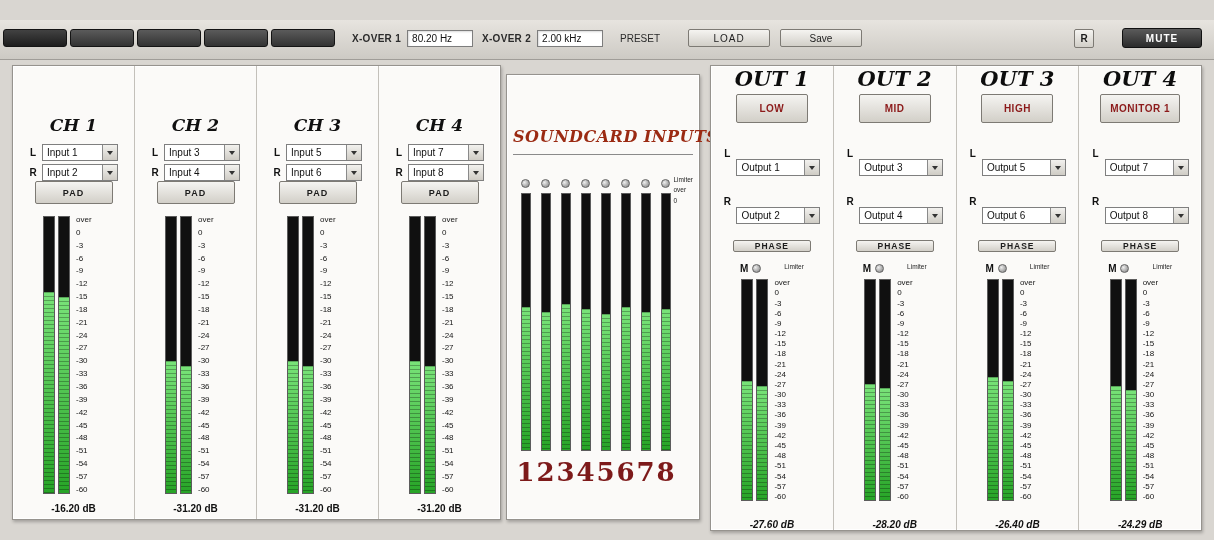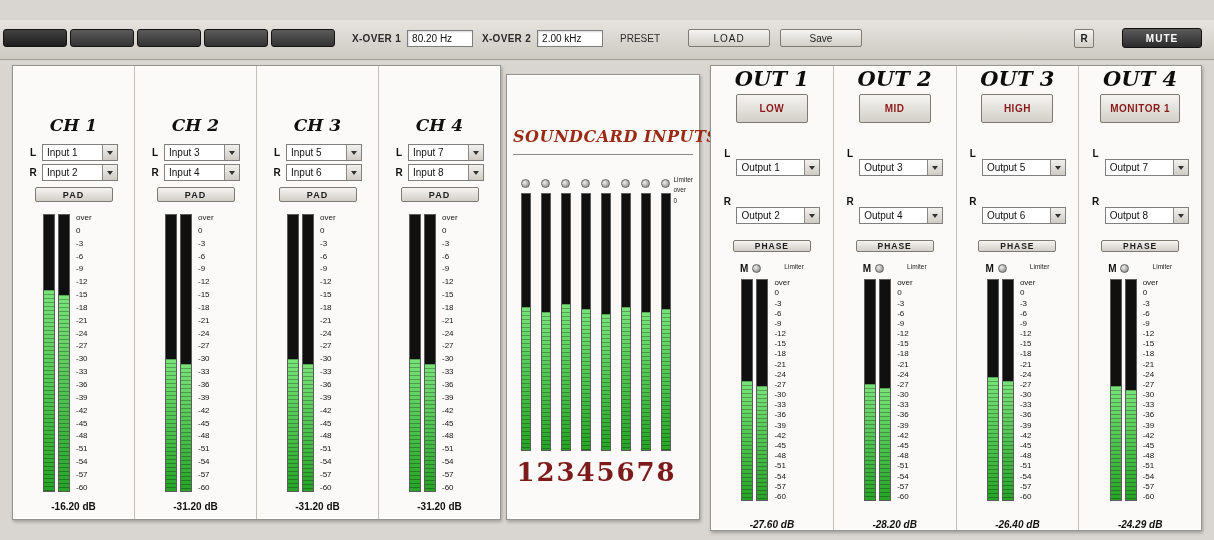--- a/index.html
+++ b/index.html
@@ -70,21 +70,21 @@
   .combo { height:17px; background:#fff; border:1px solid #7f7f7f; display:flex;
            align-items:stretch; cursor:pointer; }
   .channel .combo { width:76px; } .output .combo { width:84px;margin-top:28px; }
   .combo-text { flex:1; font-size:10px; display:flex; align-items:center; padding-left:4px;
                 white-space:nowrap; overflow:hidden; }
   .combo-arrow { width:15px; background:linear-gradient(#f2f1ee,#cfccc5);
                  border-left:1px solid #8a8a8a; display:flex; align-items:center; justify-content:center; }
   .combo-arrow::after { content:""; width:0; height:0; border-left:3px solid transparent;
                         border-right:3px solid transparent; border-top:4px solid #333; }
 
-  .pad-btn   { margin-top:6px; width:78px; height:15px; font-size:9px; font-weight:bold; letter-spacing:1px;text-align:center; }
+  .pad-btn   { margin-top:0; width:78px; height:23px; font-size:9px; font-weight:bold; letter-spacing:1px;text-align:center; }
   .phase-btn { margin-top:16px; width:78px; height:14px; font-size:8.5px; font-weight:bold; letter-spacing:1px; }
 
   .m-row { margin-top:11px; width:64px; display:flex; align-items:flex-start; }
   .m-label { font-size:10px; font-weight:bold; }
   .led { width:9px; height:9px; border-radius:50%;
          background:radial-gradient(circle at 35% 35%, #eee, #989898 75%);
          border:1px solid #636363; margin-left:4px; margin-top:1px; flex:none; }
   .limiter-label { margin-left:auto; font-size:6.5px; color:#222; }
 
   .meter-zone { display:flex; }

